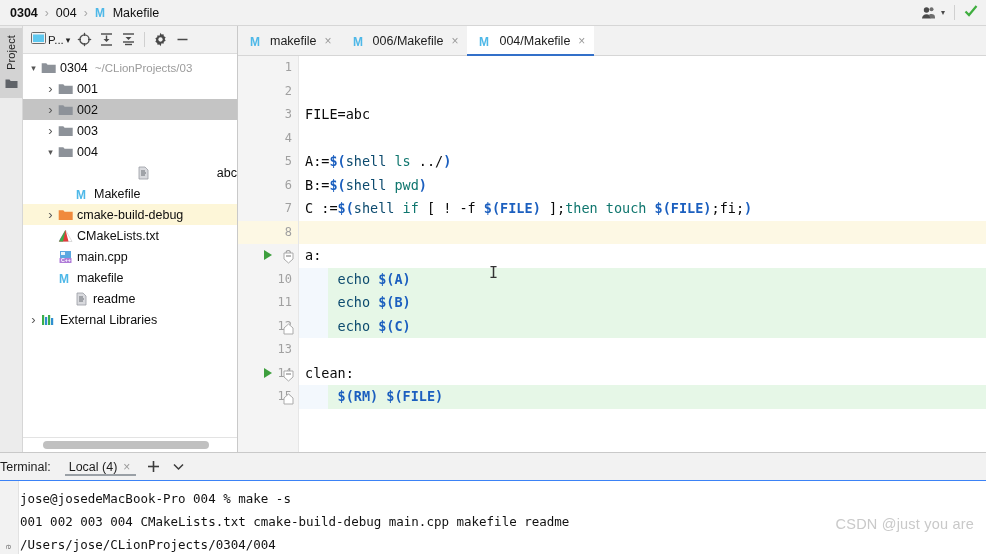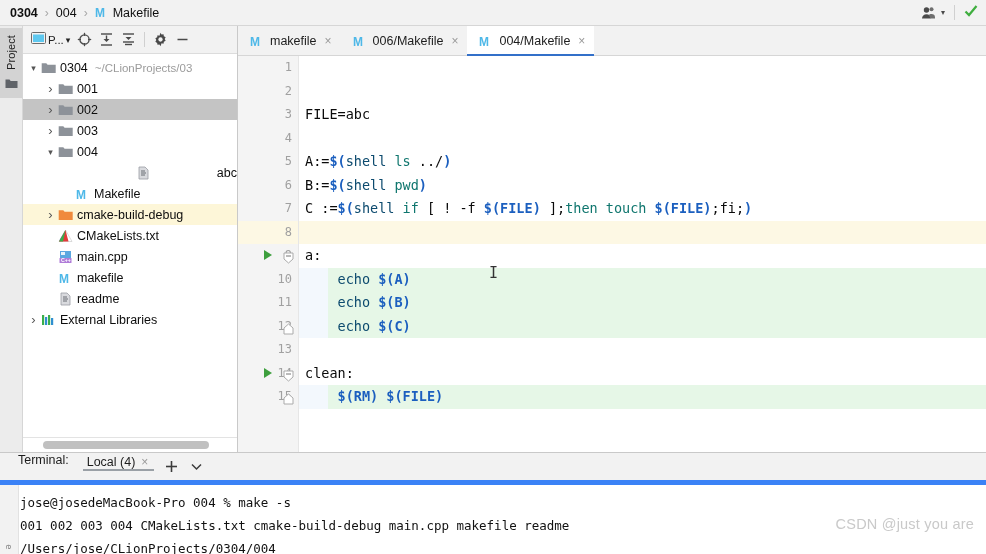--- a/index.html
+++ b/index.html
@@ -198,23 +198,23 @@
   
   .terminal {
     height: 101px; min-height: 101px;
     display:flex; flex-direction:column;
     border-top: 1px solid #c9c9c9;
     background:#fff;
   }
   .term-header {
     height: 27px; min-height:27px;
     background: #f2f2f2;
-    display:flex; 
-    padding-left: 18px; gap: 0;
-    border-bottom: 5px solid #3b82f6;
+    display:flex; align-items:center;
+    gap: 0;
+    border-bottom: 1px solid #3b82f6;
   }
   .term-title { font-size: 12.5px; color:#1c1c1c; margin-right: 14px;}
   .term-tab {
     display:flex; align-items:center; gap:6px;
     font-size: 12.5px; color:#1c1c1c;
     padding: 0 6px 0 4px; height:18px;
     position:relative;
   }
   .term-tab.active::after{
     content:''; position:absolute; left:0; right:0; bottom:0; height:2px; background:#9aa0a6;
@@ -454,21 +454,21 @@
           </div>
           <div class="trow" style="padding-left: 21px;">
             <span class="twist"></span>
             <span class="ticon">
               <svg width="15" height="14" viewBox="0 0 15 14">
                 <text x="1" y="11.5" font-family="Liberation Sans, sans-serif" font-size="12" font-weight="bold" fill="#4eb8e8">M</text>
               </svg>
             </span>
             <span class="tlabel">makefile</span>
           </div>
-          <div class="trow" style="padding-left: 21px;">
+          <div class="trow" style="padding-left: 37px;">
             <span class="twist"></span>
             <span class="ticon">
               <svg width="15" height="14" viewBox="0 0 15 14">
                 <path d="M3 1h6l3 3v9H3z" fill="#d9dade" stroke="#9a9da3" stroke-width="0.8"></path>
                 <line x1="5" y1="5" x2="9" y2="5" stroke="#5c6066" stroke-width="0.9"></line>
                 <line x1="5" y1="7" x2="10" y2="7" stroke="#5c6066" stroke-width="0.9"></line>
                 <line x1="5" y1="9" x2="9" y2="9" stroke="#5c6066" stroke-width="0.9"></line>
               </svg>
             </span>
             <span class="tlabel">readme</span>

